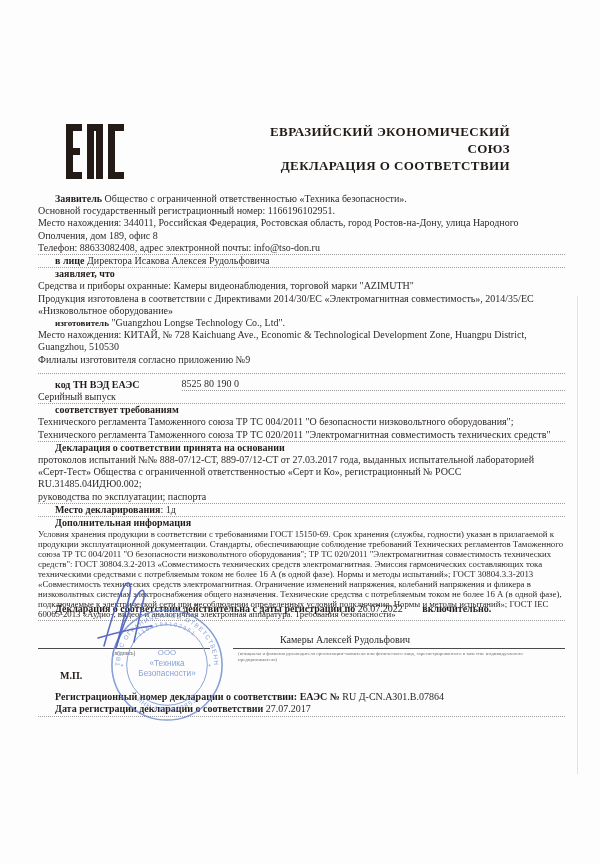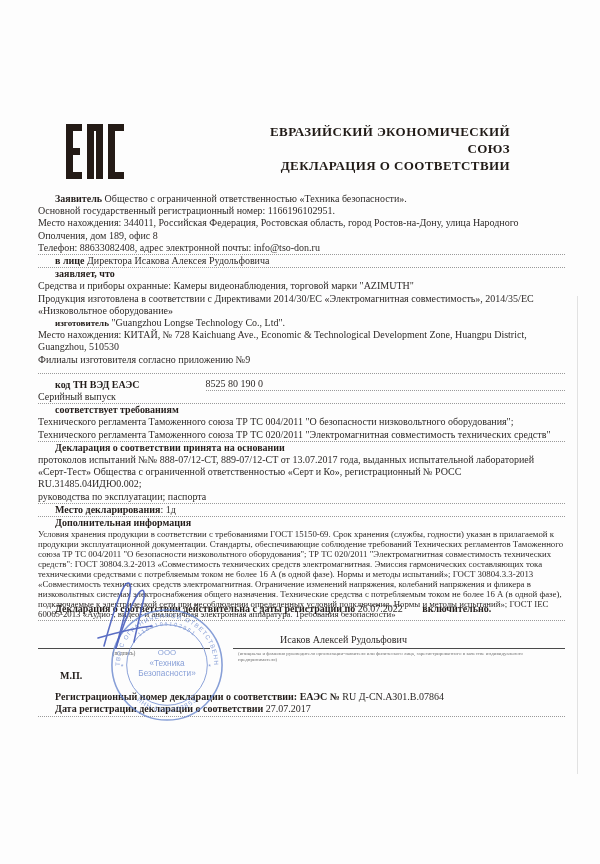--- a/index.html
+++ b/index.html
@@ -14,21 +14,21 @@
     position:absolute;left:140px;top:123px;width:370px;text-align:right;
     font-weight:bold;font-size:13px;line-height:17px;letter-spacing:.4px;color:#211b17;
   }
   
   #body-flow{position:absolute;left:38px;top:193px;width:527px;font-size:10px;line-height:12.2px;}
   .row{min-height:12.2px;}
   .u{border-bottom:1px dotted #9a9a9a;}
   .b{font-weight:bold;color:#231d1a;margin-left:17px;}
   .sep{height:7px;border-bottom:1px dotted #9a9a9a;margin-bottom:4px;}
   .coderow{display:flex;align-items:flex-end;}
-  .coderow .val{flex:1 1 auto;margin-left:66px;border-bottom:1px dotted #9a9a9a;}
+  .coderow .val{flex:1 1 auto;margin-left:42px;border-bottom:1px dotted #9a9a9a;}
   .para{font-size:8.8px;line-height:10px;border-bottom:1px dotted #9a9a9a;padding-bottom:1px;}
   
   .abs{position:absolute;}
   #validity{left:38px;top:603px;width:527px;font-size:10px;}
   #sign-line-left{left:38px;top:648px;width:172px;border-top:1px solid #4a4a4a;height:0;}
   #sign-caption-left{left:38px;top:650px;width:172px;text-align:center;font-size:5.5px;color:#666;}
   #mp-label{left:60px;top:670px;font-size:10px;font-weight:bold;color:#231d1a;}
   #head-name{left:280px;top:634px;font-size:10px;}
   #sign-line-right{left:233px;top:648px;width:332px;border-top:1px solid #4a4a4a;height:0;}
   #sign-caption-right{left:238px;top:651px;width:310px;font-size:5px;line-height:6px;color:#777;}
@@ -80,37 +80,37 @@
     <div class="sep"></div>
     <div class="row coderow">
       <span class="b">код ТН ВЭД ЕАЭС</span>
       <span class="val">8525 80 190 0</span>
     </div>
     <div class="row u">Серийный выпуск</div>
     <div class="row b">соответствует требованиям</div>
     <div class="row">Технического регламента Таможенного союза ТР ТС 004/2011 "О безопасности низковольтного оборудования";</div>
     <div class="row u">Технического регламента Таможенного союза ТР ТС 020/2011 "Электромагнитная совместимость технических средств"</div>
     <div class="row b">Декларация о соответствии принята на основании</div>
-    <div class="row">протоколов испытаний №№ 888-07/12-СТ, 889-07/12-СТ от 13.07.2017 года, выданных испытательной лабораторией «Серт-Тест» Общества с ограниченной ответственностью «Серт и Ко», регистрационный № РОСС RU.31485.04ИДЮ0.002;</div>
+    <div class="row">протоколов испытаний №№ 888-07/12-СТ, 889-07/12-СТ от 27.03.2017 года, выданных испытательной лабораторией «Серт-Тест» Общества с ограниченной ответственностью «Серт и Ко», регистрационный № РОСС RU.31485.04ИДЮ0.002;</div>
     <div class="row u">руководства по эксплуатации; паспорта</div>
     <div class="row u"><span class="b">Место декларирования</span><span>: 1д</span></div>
     <div class="row b">Дополнительная информация</div>
     <div class="para">Условия хранения продукции в соответствии с требованиями ГОСТ 15150-69. Срок хранения (службы, годности) указан в прилагаемой к продукции эксплуатационной документации. Стандарты, обеспечивающие соблюдение требований Технических регламентов Таможенного союза ТР ТС 004/2011 "О безопасности низковольтного оборудования"; ТР ТС 020/2011 "Электромагнитная совместимость технических средств": ГОСТ 30804.3.2-2013 «Совместимость технических средств электромагнитная. Эмиссия гармонических составляющих тока техническими средствами с потребляемым током не более 16 А (в одной фазе). Нормы и методы испытаний»; ГОСТ 30804.3.3-2013 «Совместимость технических средств электромагнитная. Ограничение изменений напряжения, колебаний напряжения и фликера в низковольтных системах электроснабжения общего назначения. Технические средства с потребляемым током не более 16 А (в одной фазе), подключаемые к электрической сети при несоблюдении определенных условий подключения. Нормы и методы испытаний»; ГОСТ IEC 60065-2013 «Аудио-, видео- и аналогичная электронная аппаратура. Требования безопасности»</div>
   </div>
 
   <div id="validity" class="abs">
     <span class="b">Декларация о соответствии действительна с даты регистрации по</span>
     <span>26.07.2022</span>
     <span class="b">включительно.</span>
   </div>
 
   <div id="sign-line-left" class="abs"></div>
   <div id="sign-caption-left" class="abs">(подпись)</div>
   <div id="mp-label" class="abs">М.П.</div>
-  <div id="head-name" class="abs">Исаков Алексей Рудольфович</div>
+  <div id="head-name" class="abs">Камеры Алексей Рудольфович</div>
   <div id="sign-line-right" class="abs"></div>
   <div id="sign-caption-right" class="abs">(инициалы и фамилия руководителя организации-заявителя или физического лица, зарегистрированного в качестве индивидуального предпринимателя)</div>
 
   <svg id="stamp" class="abs" viewBox="0 0 120 120">
     <defs>
       <path id="arcTop" d="M 12,60 a 48,48 0 1,1 96,0"></path>
       <path id="arcInnerTop" d="M 20,60 a 40,40 0 1,1 80,0"></path>
       <path id="arcBottom" d="M 14,62 a 46,46 0 0,0 92,0"></path>
     </defs>
     <g stroke="#6e8bcf" fill="none">

